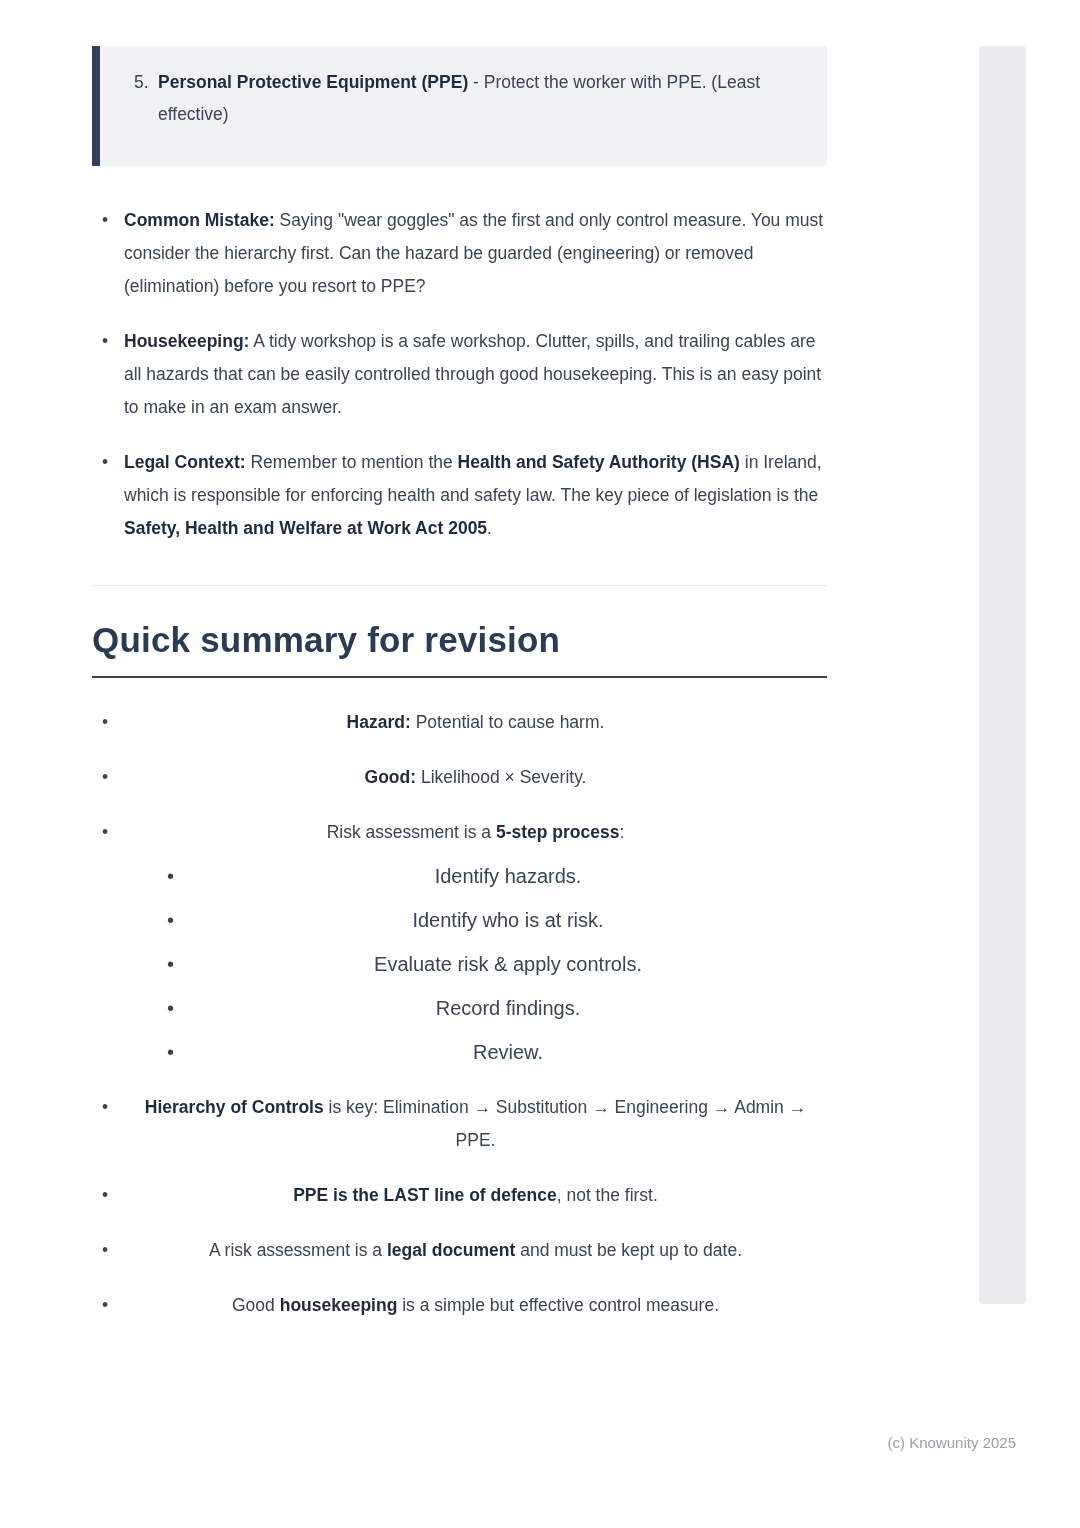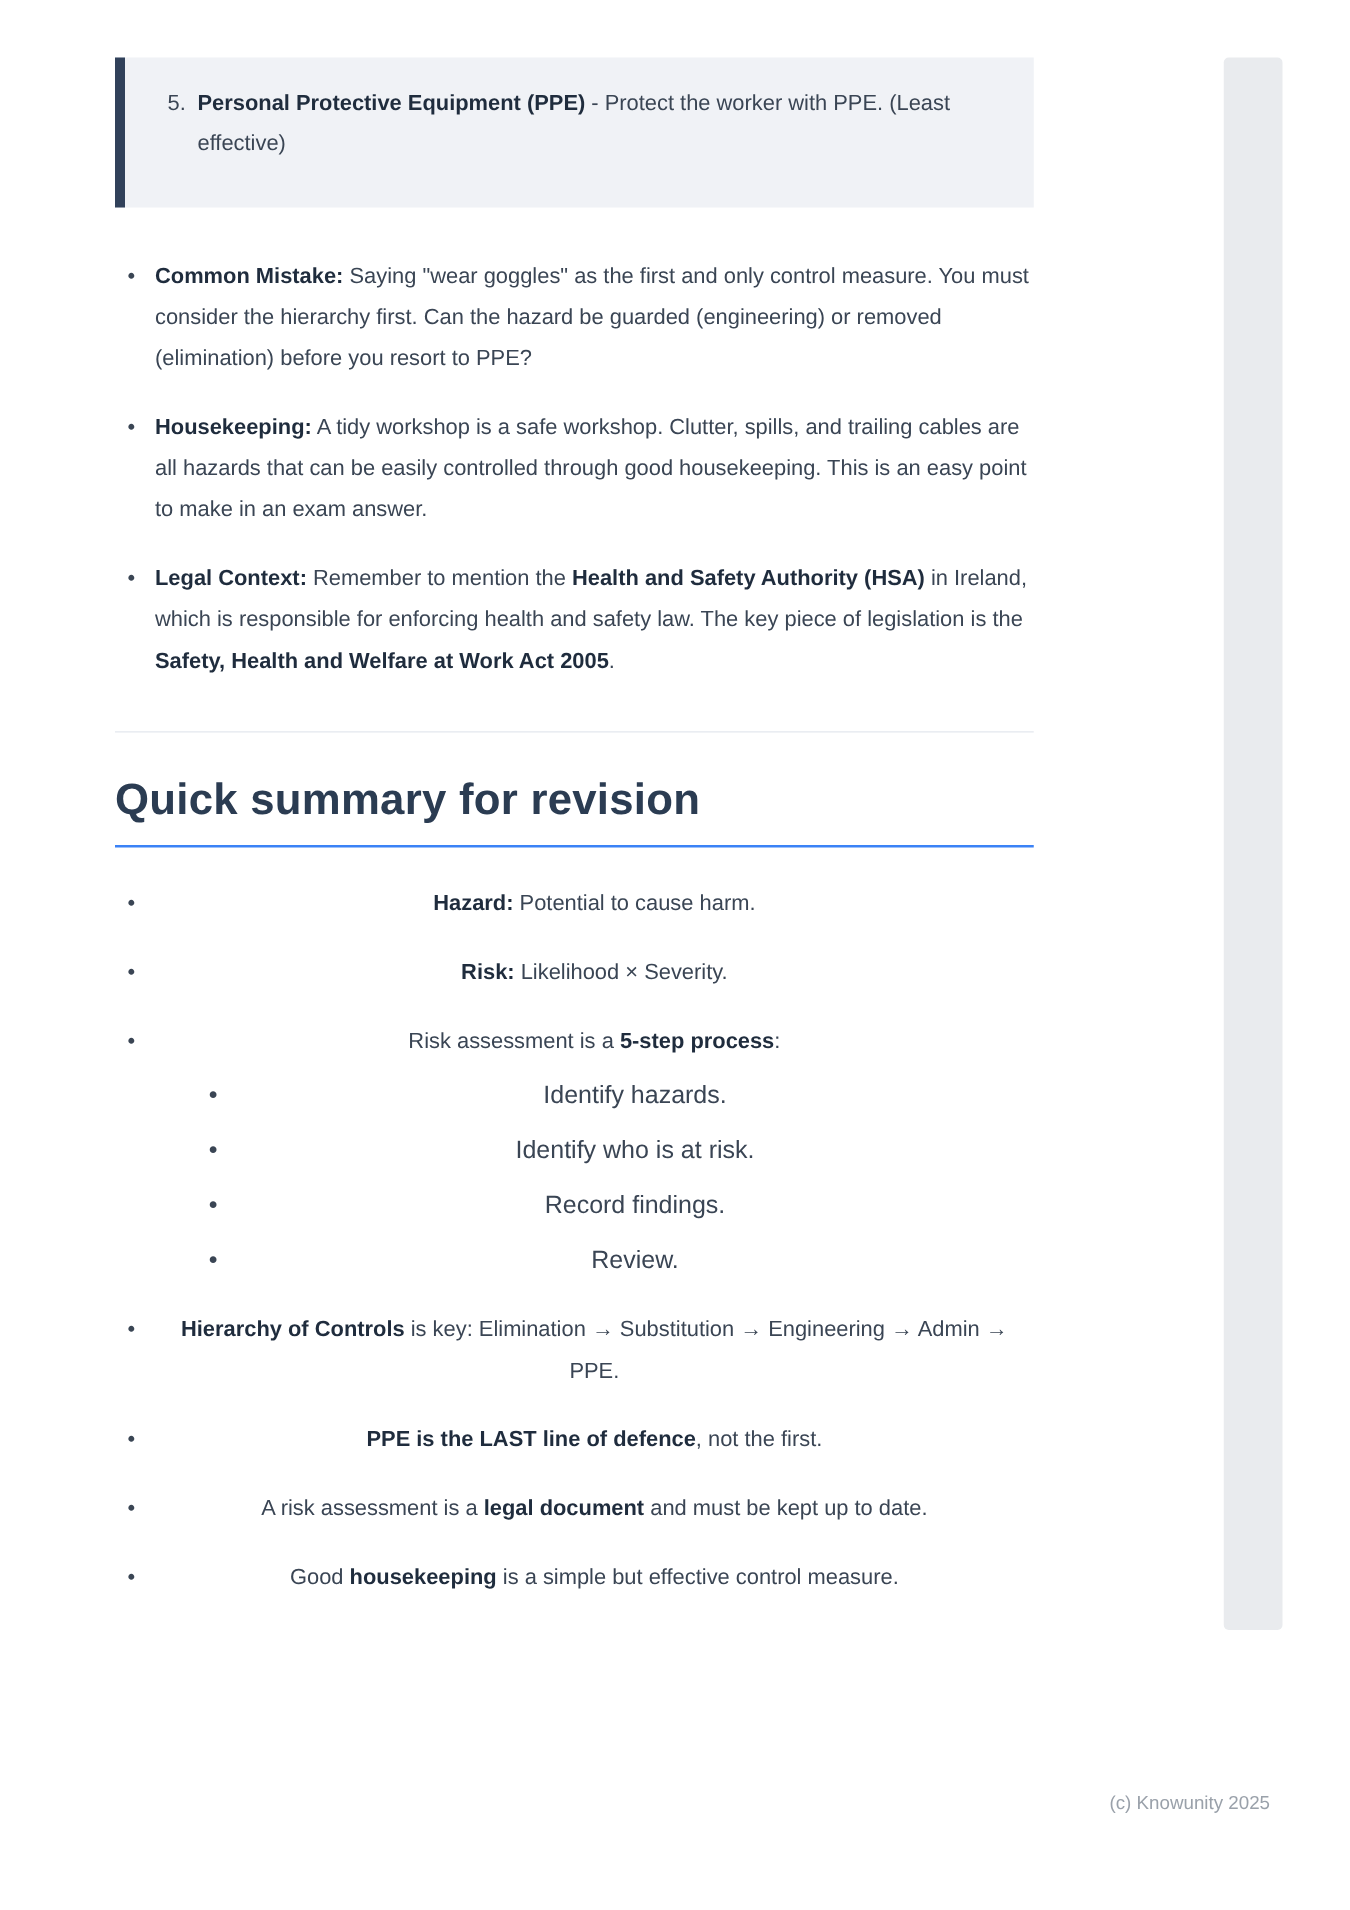--- a/index.html
+++ b/index.html
@@ -63,21 +63,21 @@
   }
   .divider {
     height: 1px;
     background: #e4e8ee;
     margin-top: 40px;
     border: none;
   }
   h1.section-heading {
     margin: 34px 0 0 0;
     padding-bottom: 16px;
-    border-bottom: 2px solid #3b82f6;
+    border-bottom: 2px solid #404040;
     font-size: 35px;
     line-height: 40px;
     font-weight: bold;
     color: #2b3c52;
     letter-spacing: 0.2px;
   }
   ul.bullets.summary { margin-top: 28px; text-align: center; }
   
   .scrollbar {
     position: absolute;
@@ -115,26 +115,27 @@
       <li><strong>Housekeeping:</strong><span> A tidy workshop is a safe workshop. Clutter, spills, and trailing cables are all hazards that can be easily controlled through good housekeeping. This is an easy point to make in an exam answer.</span></li>
       <li><strong>Legal Context:</strong><span> Remember to mention the </span><strong>Health and Safety Authority (HSA)</strong><span> in Ireland, which is responsible for enforcing health and safety law. The key piece of legislation is the </span><strong>Safety, Health and Welfare at Work Act 2005</strong><span>.</span></li>
     </ul>
 
     <hr class="divider">
 
     <h1 class="section-heading">Quick summary for revision</h1>
 
     <ul class="bullets summary">
       <li><strong>Hazard:</strong><span> Potential to cause harm.</span></li>
-      <li><strong>Risk:</strong><span> Likelihood × Severity.</span></li>
+      <li><strong>Good:</strong><span> Likelihood × Severity.</span></li>
       <li>
         <span><span>Risk assessment is a </span><strong>5-step process</strong><span>:</span></span>
         <ul class="sub">
           <li>Identify hazards.</li>
           <li>Identify who is at risk.</li>
+          <li>Evaluate risk &amp; apply controls.</li>
           <li>Record findings.</li>
           <li>Review.</li>
         </ul>
       </li>
       <li><strong>Hierarchy of Controls</strong><span> is key: Elimination → Substitution → Engineering → Admin → PPE.</span></li>
       <li><strong>PPE is the LAST line of defence</strong><span>, not the first.</span></li>
       <li><span>A risk assessment is a </span><strong>legal document</strong><span> and must be kept up to date.</span></li>
       <li><span>Good </span><strong>housekeeping</strong><span> is a simple but effective control measure.</span></li>
     </ul>
 

